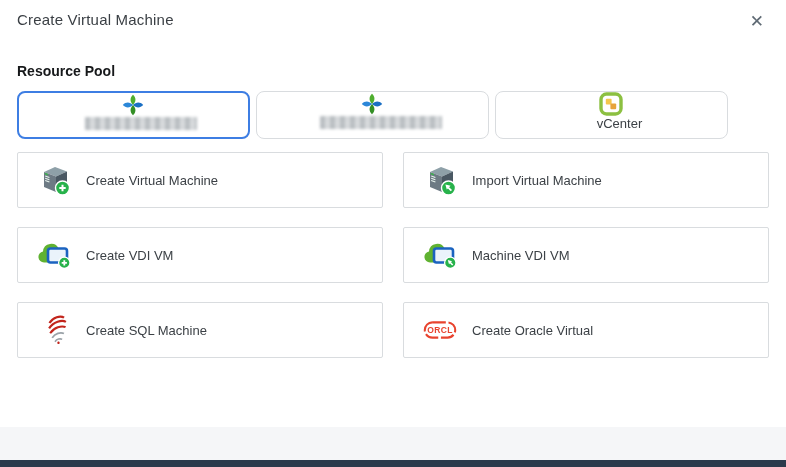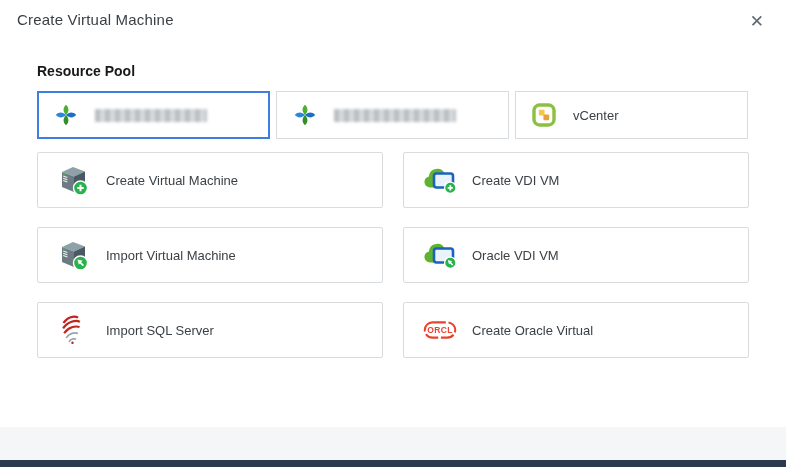--- a/index.html
+++ b/index.html
@@ -16,30 +16,30 @@
     display:flex; justify-content:space-between; align-items:flex-start;
     padding:11px 18px 0 17px;
   }
   .dlg-title { font-size:15px; color:#3a3f44; letter-spacing:.2px; }
   .close-btn {
     font-size:17px; color:#5f6a74; line-height:20px; cursor:pointer;
     padding:0 4px; margin-top:1px; background:none; border:none;
     font-family:"Liberation Sans", sans-serif;
   }
   
-  .content { padding:0 37px; }
+  .content { padding:0 17px; }
   .section-heading {
     font-size:14px; font-weight:bold; color:#16181a;
   }
   .rp-heading { margin-top:31px; }
   .rp-row { display:flex; gap:6px; margin-top:12px; }
   .rp-btn {
     width:233px; height:48px; background:#fff;
-    border:1px solid #d9dcdf; border-radius:0;
-    display:flex; align-items:center; padding-left:16px; cursor:pointer;
+    border:1px solid #d9dcdf; border-radius:8px;
+    display:flex; align-items:center; padding-left:16px; cursor:pointer;flex-direction:column;
   }
   .rp-btn.selected { border:2px solid #3e7ee3; padding-left:15px; }
   .rp-btn .rp-icon { flex:0 0 auto; width:24px; height:24px; margin-right:17px; }
   .rp-label { font-size:13px; color:#3c4146; }
   .redacted-blur {
     display:inline-block; width:112px; height:13px; border-radius:1px;
     background:
       repeating-linear-gradient(90deg, rgba(183,188,192,.9) 0 5px, rgba(216,219,221,.9) 5px 10px),
       repeating-linear-gradient(0deg, #c6cacd 0 4px, #dddfe1 4px 8px);
     filter: blur(1.6px);
@@ -50,21 +50,21 @@
   .opt-grid {
     margin-top:13px;
     display:grid; grid-template-columns:1fr 1fr; gap:19px 20px;
   }
   .opt-card {
     height:56px; background:#fff; border:1px solid #d9dcdf; border-radius:2px;
     display:flex; align-items:center; padding-left:19px; cursor:pointer;
   }
   .opt-card .opt-icon {
     flex:0 0 auto; width:34px; height:32px; margin-right:15px;
-    display:flex; align-items:center; justify-content:flex-start;
+    display:flex; align-items:center; justify-content:flex-end;
   }
   .opt-label { font-size:13px; color:#3c4146; }
   
   .footer-strip {
     position:absolute; left:0; right:0; bottom:7px; height:33px;
     background:#f5f6f8;
   }
   .taskbar-edge {
     position:absolute; left:0; right:0; bottom:0; height:7px;
     background:#2b3a4c;
@@ -133,32 +133,20 @@
           <polygon points="5,8 16,3 28,7.5 17,12.5" fill="#8ea0a8"></polygon>
           <polygon points="17,12.5 28,7.5 28,23 17,28" fill="#4a5863"></polygon>
           <polygon points="5,8 17,12.5 17,28 5,23" fill="#6d7a84"></polygon>
           <polygon points="5.8,8.8 9,10 9,11.4 5.8,10.2" fill="#3cb54e"></polygon>
           <path d="M6.2 12 l4.2 1.6 M6.2 14.2 l4.2 1.6 M6.2 16.4 l4.2 1.6" stroke="#e8f4ee" stroke-width="1.1" fill="none"></path>
           <circle cx="23.5" cy="24" r="7" fill="#27b24b" stroke="#fff" stroke-width="1.4"></circle>
           <path d="M23.5 20.8 v6.4 M20.3 24 h6.4" stroke="#fff" stroke-width="2" fill="none"></path>
         </svg>
       </span>
       <span class="opt-label">Create Virtual Machine</span>
-    </div>
-
-    <div class="opt-card">
-      <span class="opt-icon">
-        <svg width="34" height="28" viewBox="0 0 34 28">
-          <path d="M7 21.5 a5.6 5.6 0 0 1 -1 -11.1 a8.2 8.2 0 0 1 15.8 -2.3 a5 5 0 0 1 3.6 8.4 l-3 5 Z" fill="#60b231"></path>
-          <rect x="11" y="7.5" width="19" height="14" rx="2.4" fill="#eaf3fb" stroke="#1b63c0" stroke-width="2.6"></rect>
-          <circle cx="27.3" cy="21.8" r="5.7" fill="#27b24b" stroke="#fff" stroke-width="1.3"></circle>
-          <path d="M27.3 19.2 v5.2 M24.7 21.8 h5.2" stroke="#fff" stroke-width="1.8" fill="none"></path>
-        </svg>
-      </span>
-      <span class="opt-label">Create VDI VM</span>
     </div>
 
     <div class="opt-card">
       <span class="opt-icon">
         <svg width="32" height="32" viewBox="0 0 32 32">
           <polygon points="5,8 16,3 28,7.5 17,12.5" fill="#8ea0a8"></polygon>
           <polygon points="17,12.5 28,7.5 28,23 17,28" fill="#4a5863"></polygon>
           <polygon points="5,8 17,12.5 17,28 5,23" fill="#6d7a84"></polygon>
           <polygon points="5.8,8.8 9,10 9,11.4 5.8,10.2" fill="#3cb54e"></polygon>
           <path d="M6.2 12 l4.2 1.6 M6.2 14.2 l4.2 1.6 M6.2 16.4 l4.2 1.6" stroke="#e8f4ee" stroke-width="1.1" fill="none"></path>
@@ -169,41 +157,53 @@
       </span>
       <span class="opt-label">Import Virtual Machine</span>
     </div>
 
     <div class="opt-card">
       <span class="opt-icon">
         <svg width="34" height="28" viewBox="0 0 34 28">
           <path d="M7 21.5 a5.6 5.6 0 0 1 -1 -11.1 a8.2 8.2 0 0 1 15.8 -2.3 a5 5 0 0 1 3.6 8.4 l-3 5 Z" fill="#60b231"></path>
           <rect x="11" y="7.5" width="19" height="14" rx="2.4" fill="#eaf3fb" stroke="#1b63c0" stroke-width="2.6"></rect>
           <circle cx="27.3" cy="21.8" r="5.7" fill="#27b24b" stroke="#fff" stroke-width="1.3"></circle>
+          <path d="M27.3 19.2 v5.2 M24.7 21.8 h5.2" stroke="#fff" stroke-width="1.8" fill="none"></path>
+        </svg>
+      </span>
+      <span class="opt-label">Create VDI VM</span>
+    </div>
+
+    <div class="opt-card">
+      <span class="opt-icon">
+        <svg width="34" height="28" viewBox="0 0 34 28">
+          <path d="M7 21.5 a5.6 5.6 0 0 1 -1 -11.1 a8.2 8.2 0 0 1 15.8 -2.3 a5 5 0 0 1 3.6 8.4 l-3 5 Z" fill="#60b231"></path>
+          <rect x="11" y="7.5" width="19" height="14" rx="2.4" fill="#eaf3fb" stroke="#1b63c0" stroke-width="2.6"></rect>
+          <circle cx="27.3" cy="21.8" r="5.7" fill="#27b24b" stroke="#fff" stroke-width="1.3"></circle>
           <path d="M29.7 24 L27 21.3" stroke="#fff" stroke-width="1.6" fill="none"></path>
           <polygon points="24.8,19.1 29,20.2 26,23.3" fill="#fff"></polygon>
         </svg>
       </span>
-      <span class="opt-label">Oracle VDI VM</span>
+      <span class="opt-label">Machine VDI VM</span>
     </div>
 
     <div class="opt-card">
       <span class="opt-icon">
         <svg width="28" height="30" viewBox="0 0 28 30">
           <g transform="rotate(-18 14 15)">
             <path d="M9 6 C14 1.5, 22 2, 24.5 5.5" stroke="#c2251c" stroke-width="2.2" fill="none"></path>
             <path d="M7 11 C13 6, 22 6.5, 25 10" stroke="#c2251c" stroke-width="2.2" fill="none"></path>
             <path d="M6.5 16 C12 11.5, 20 12, 23 15" stroke="#c2251c" stroke-width="2" fill="none"></path>
             <path d="M7 21 C11 17.5, 17 18, 19.5 20.5" stroke="#9aa2a8" stroke-width="1.8" fill="none"></path>
             <path d="M8.5 25.5 C11 23.5, 14.5 23.8, 16 25.5" stroke="#9aa2a8" stroke-width="1.6" fill="none"></path>
             <circle cx="11.5" cy="27.6" r="1.2" fill="#c2251c"></circle>
           </g>
         </svg>
       </span>
-      <span class="opt-label">Import SQL Server</span>
+      <span class="opt-label">Create SQL Machine</span>
     </div>
 
     <div class="opt-card">
       <span class="opt-icon">
         <svg width="38" height="26" viewBox="0 0 38 26">
           <rect x="2" y="4.5" width="34" height="17" rx="8.5" fill="none" stroke="#e8432e" stroke-width="2.3" stroke-dasharray="15 3"></rect>
           <text x="19" y="16.5" text-anchor="middle" font-family="Liberation Sans, sans-serif" font-size="9.5" font-weight="bold" fill="#e8432e" letter-spacing="0.4">ORCL</text>
         </svg>
       </span>
       <span class="opt-label">Create Oracle Virtual</span>

